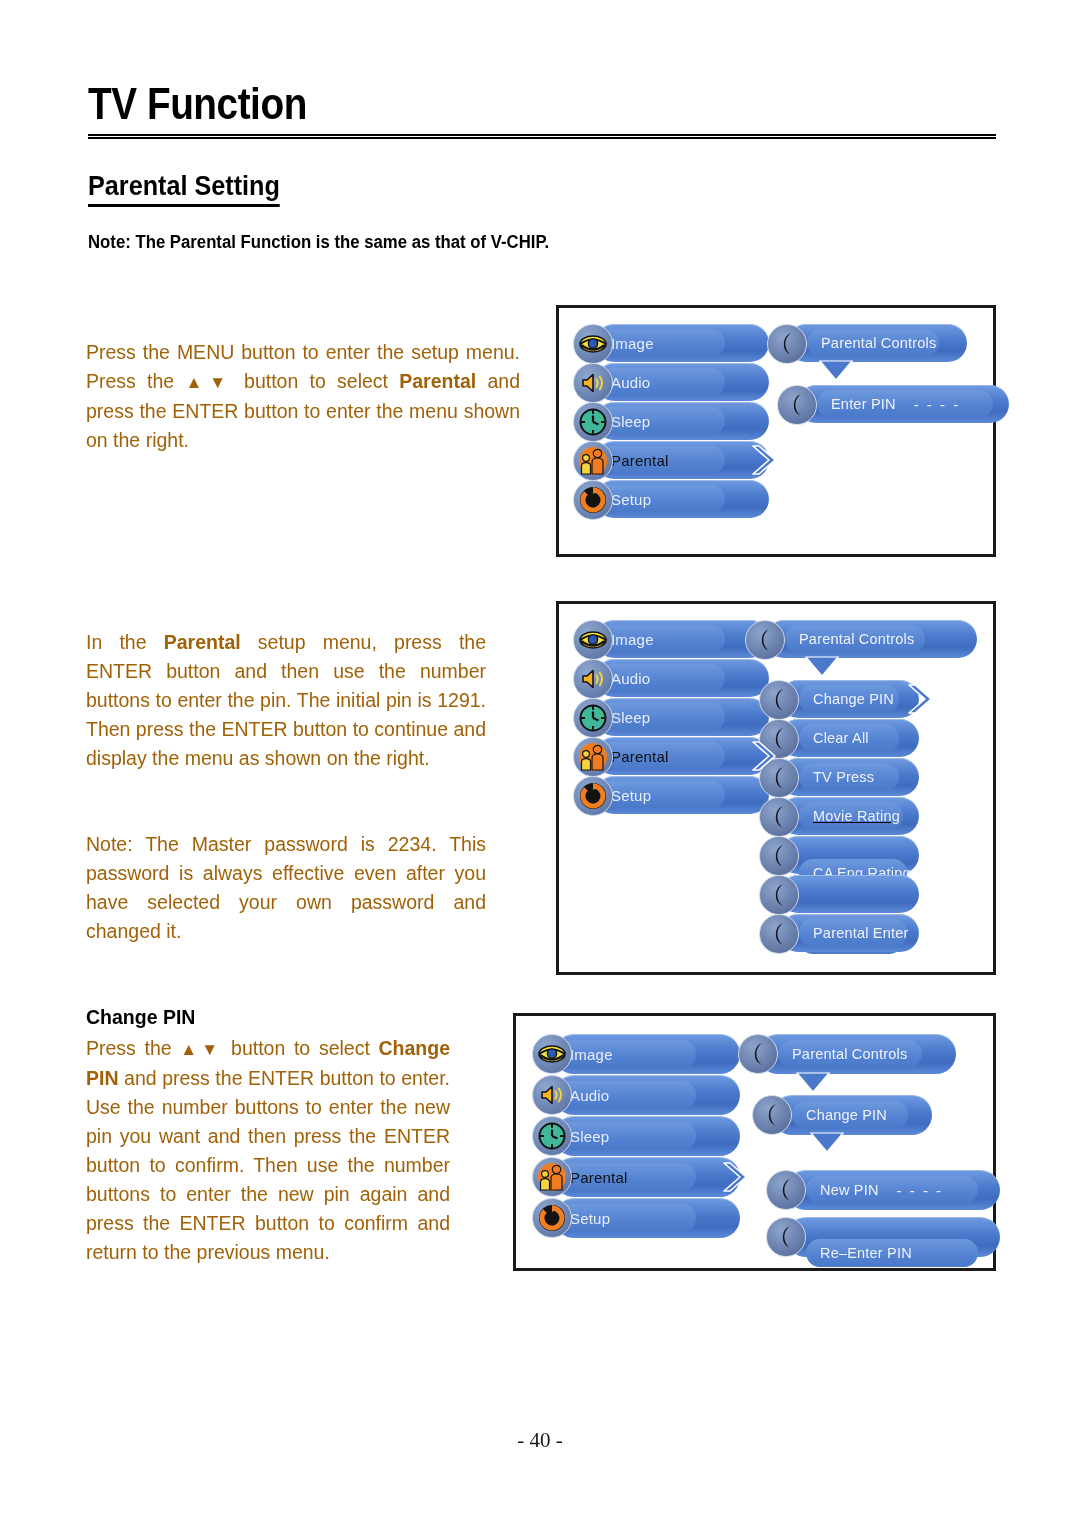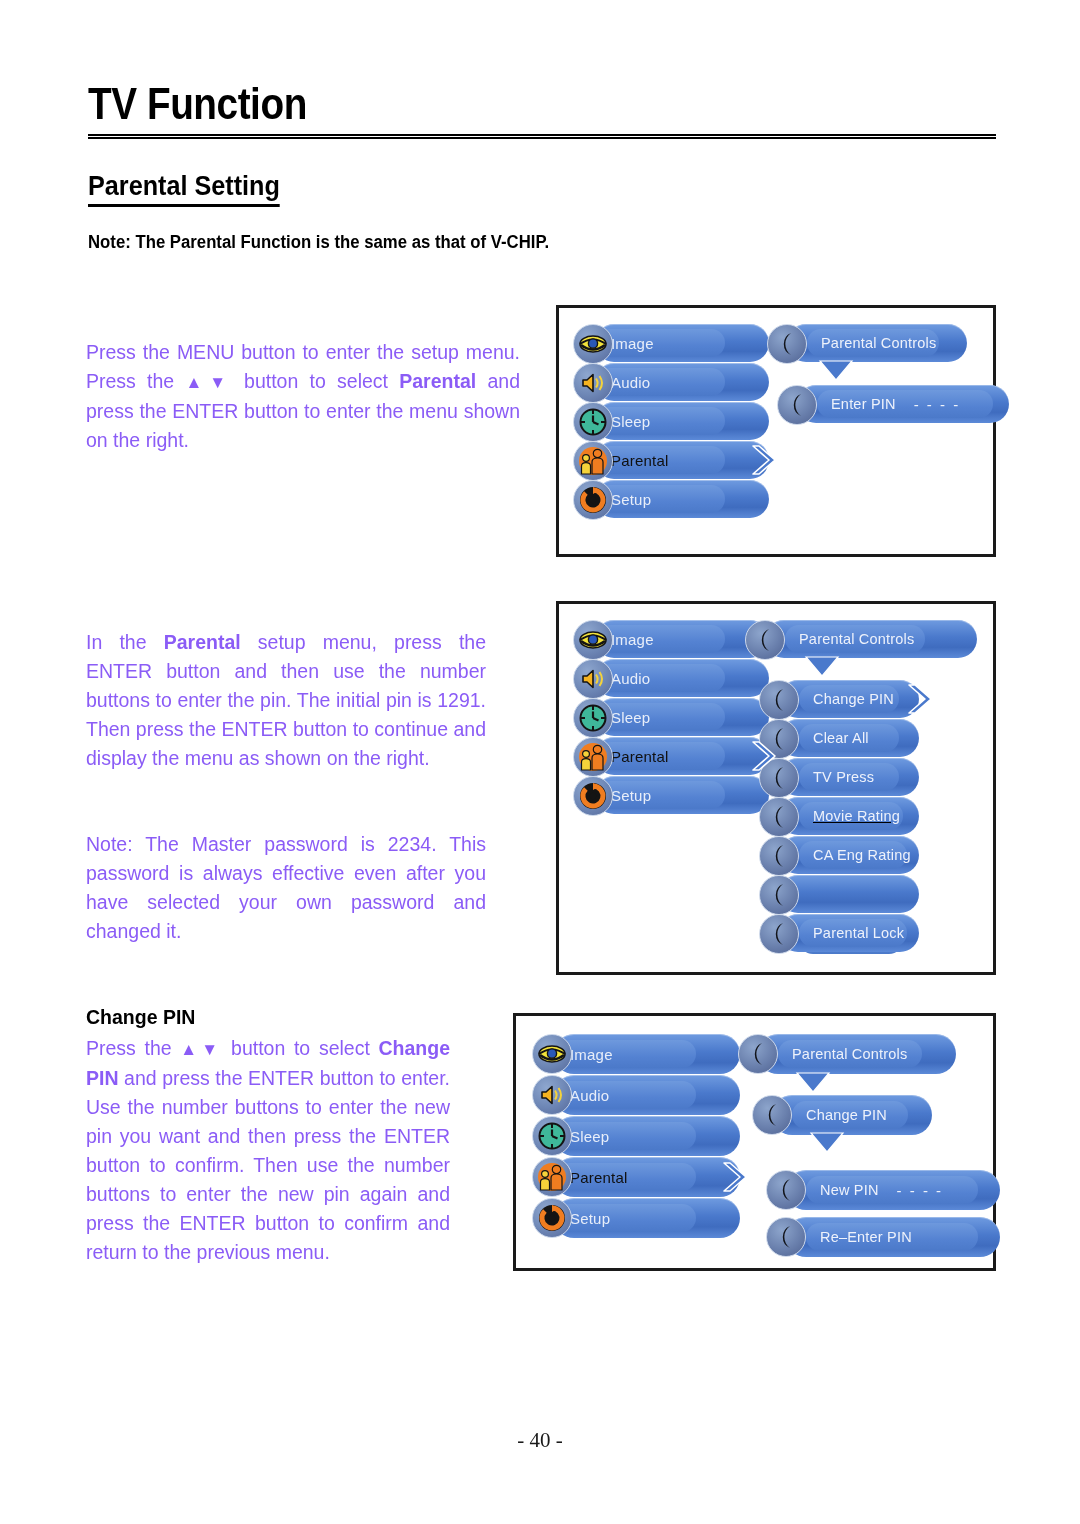--- a/index.html
+++ b/index.html
@@ -65,21 +65,21 @@
     transform-origin: left top;
   }
 
   
   .para {
     position: absolute;
     font-size: 19.5px;
     line-height: 29px;
     text-align: justify;
     text-justify: inter-word;
-    color: #8b5cf6;
+    color: #a16207;
   }
   .para b { font-weight: bold; }
   .arrows { letter-spacing: 1px; font-size: 17px; }
 
   #para1 { left: 86px; top: 338px; width: 434px; }
   #para2 { left: 86px; top: 628px; width: 400px; }
   #para3 { left: 86px; top: 830px; width: 400px; }
 
   #changepin-head {
     position: absolute;
@@ -540,21 +540,21 @@
           </div>
         <div class="moon-badge">
           <svg width="26" height="26" viewBox="0 0 26 26">
               <path d="M17 2 A12 12 0 0 0 17 24 A13.5 13.5 0 0 1 17 2 Z" fill="#111318"></path>
             </svg>
         </div>
       </div>
 
       <div class="sub-row">
         <div class="sub-pill" style="width:140px;"></div>
-        <div class="sub-pill-inner" style="width:108px;">
+        <div class="sub-pill-inner" style="width:108px;margin-top:18px;">
             <span class="sub-label">CA Eng Rating</span>
           </div>
         <div class="moon-badge">
           <svg width="26" height="26" viewBox="0 0 26 26">
               <path d="M17 2 A12 12 0 0 0 17 24 A13.5 13.5 0 0 1 17 2 Z" fill="#111318"></path>
             </svg>
         </div>
       </div>
 
       <div class="sub-row">
@@ -565,21 +565,21 @@
         <div class="moon-badge">
           <svg width="26" height="26" viewBox="0 0 26 26">
               <path d="M17 2 A12 12 0 0 0 17 24 A13.5 13.5 0 0 1 17 2 Z" fill="#111318"></path>
             </svg>
         </div>
       </div>
 
       <div class="sub-row">
         <div class="sub-pill" style="width:140px;"></div>
         <div class="sub-pill-inner" style="width:108px;">
-            <span class="sub-label">Parental Lock</span>
+            <span class="sub-label">Parental Enter</span>
           </div>
         <div class="moon-badge">
           <svg width="26" height="26" viewBox="0 0 26 26">
               <path d="M17 2 A12 12 0 0 0 17 24 A13.5 13.5 0 0 1 17 2 Z" fill="#111318"></path>
             </svg>
         </div>
       </div>
 
     </div>
 
@@ -722,21 +722,21 @@
         </div>
         <div class="moon-badge">
           <svg width="26" height="26" viewBox="0 0 26 26">
               <path d="M17 2 A12 12 0 0 0 17 24 A13.5 13.5 0 0 1 17 2 Z" fill="#111318"></path>
             </svg>
         </div>
       </div>
 
       <div class="sub-row" style="height:40px; top:60px; left:28px;">
         <div class="sub-pill" style="width:214px; height:40px; border-radius:20px;"></div>
-        <div class="sub-pill-inner" style="width:172px; top:6px;">
+        <div class="sub-pill-inner" style="width:172px; top:22px;">
           <span class="sub-label">Re–Enter PIN</span>
         </div>
         <div class="moon-badge">
           <svg width="26" height="26" viewBox="0 0 26 26">
               <path d="M17 2 A12 12 0 0 0 17 24 A13.5 13.5 0 0 1 17 2 Z" fill="#111318"></path>
             </svg>
         </div>
       </div>
 
     </div>

